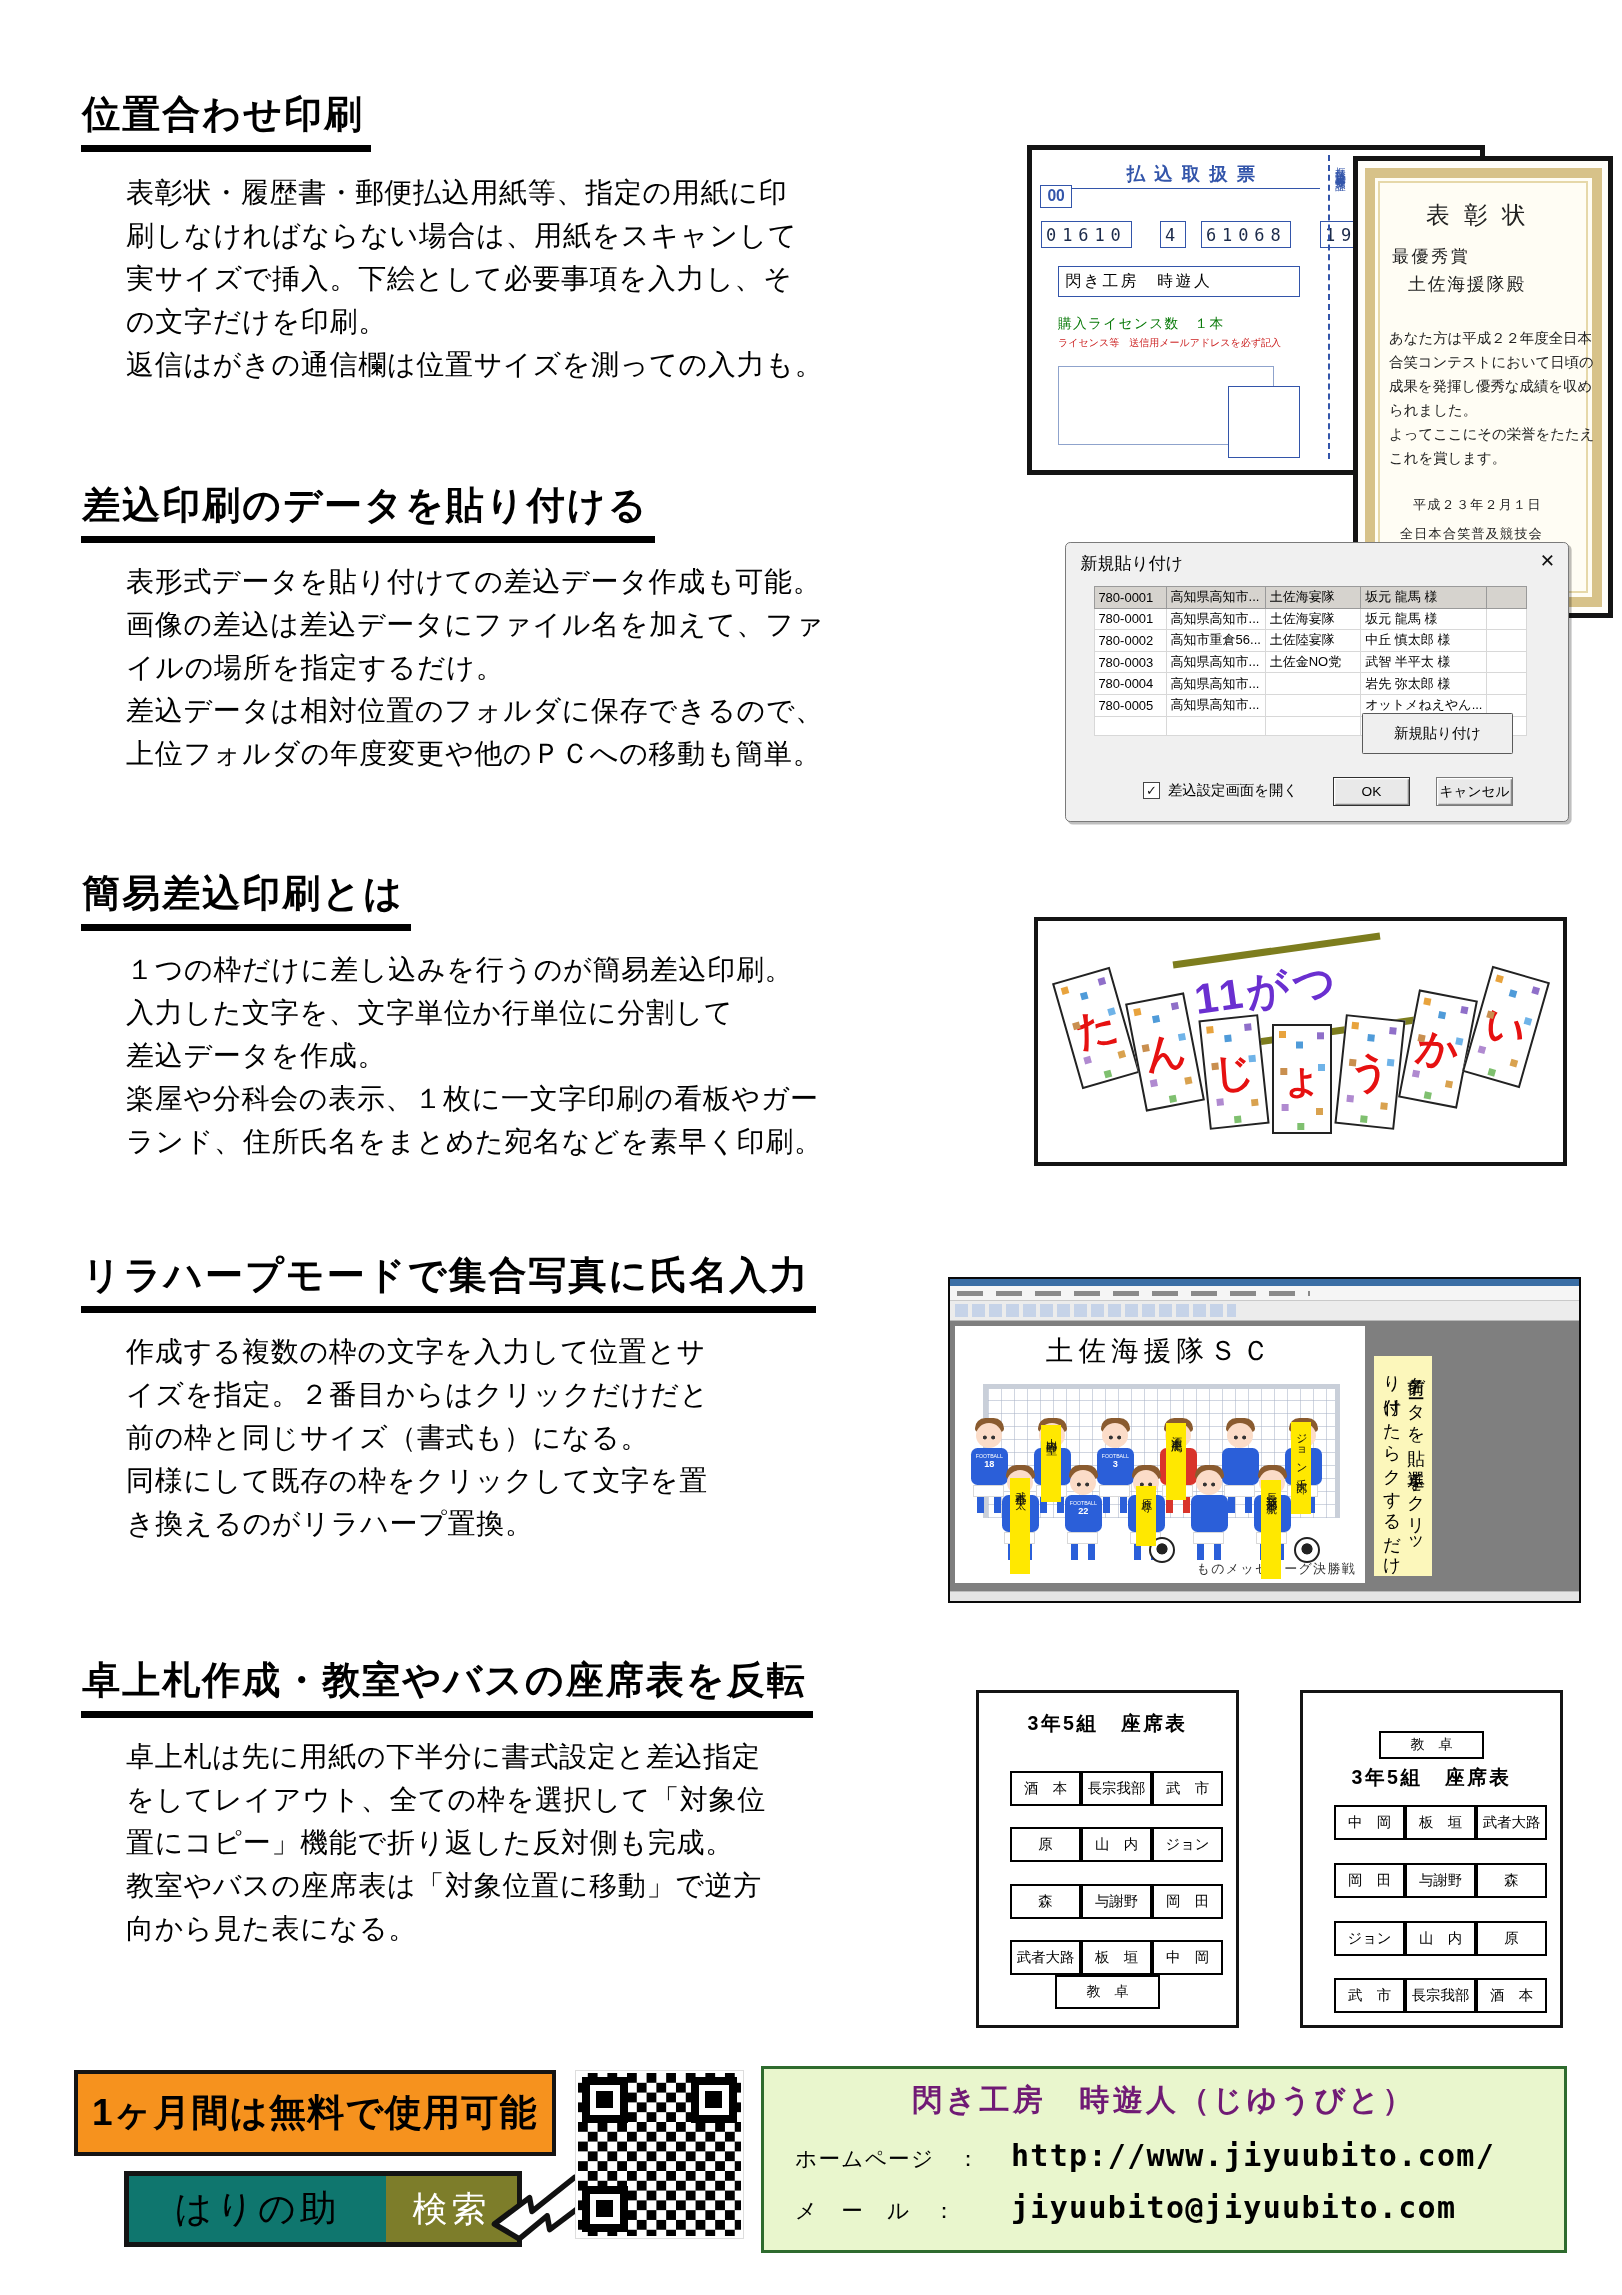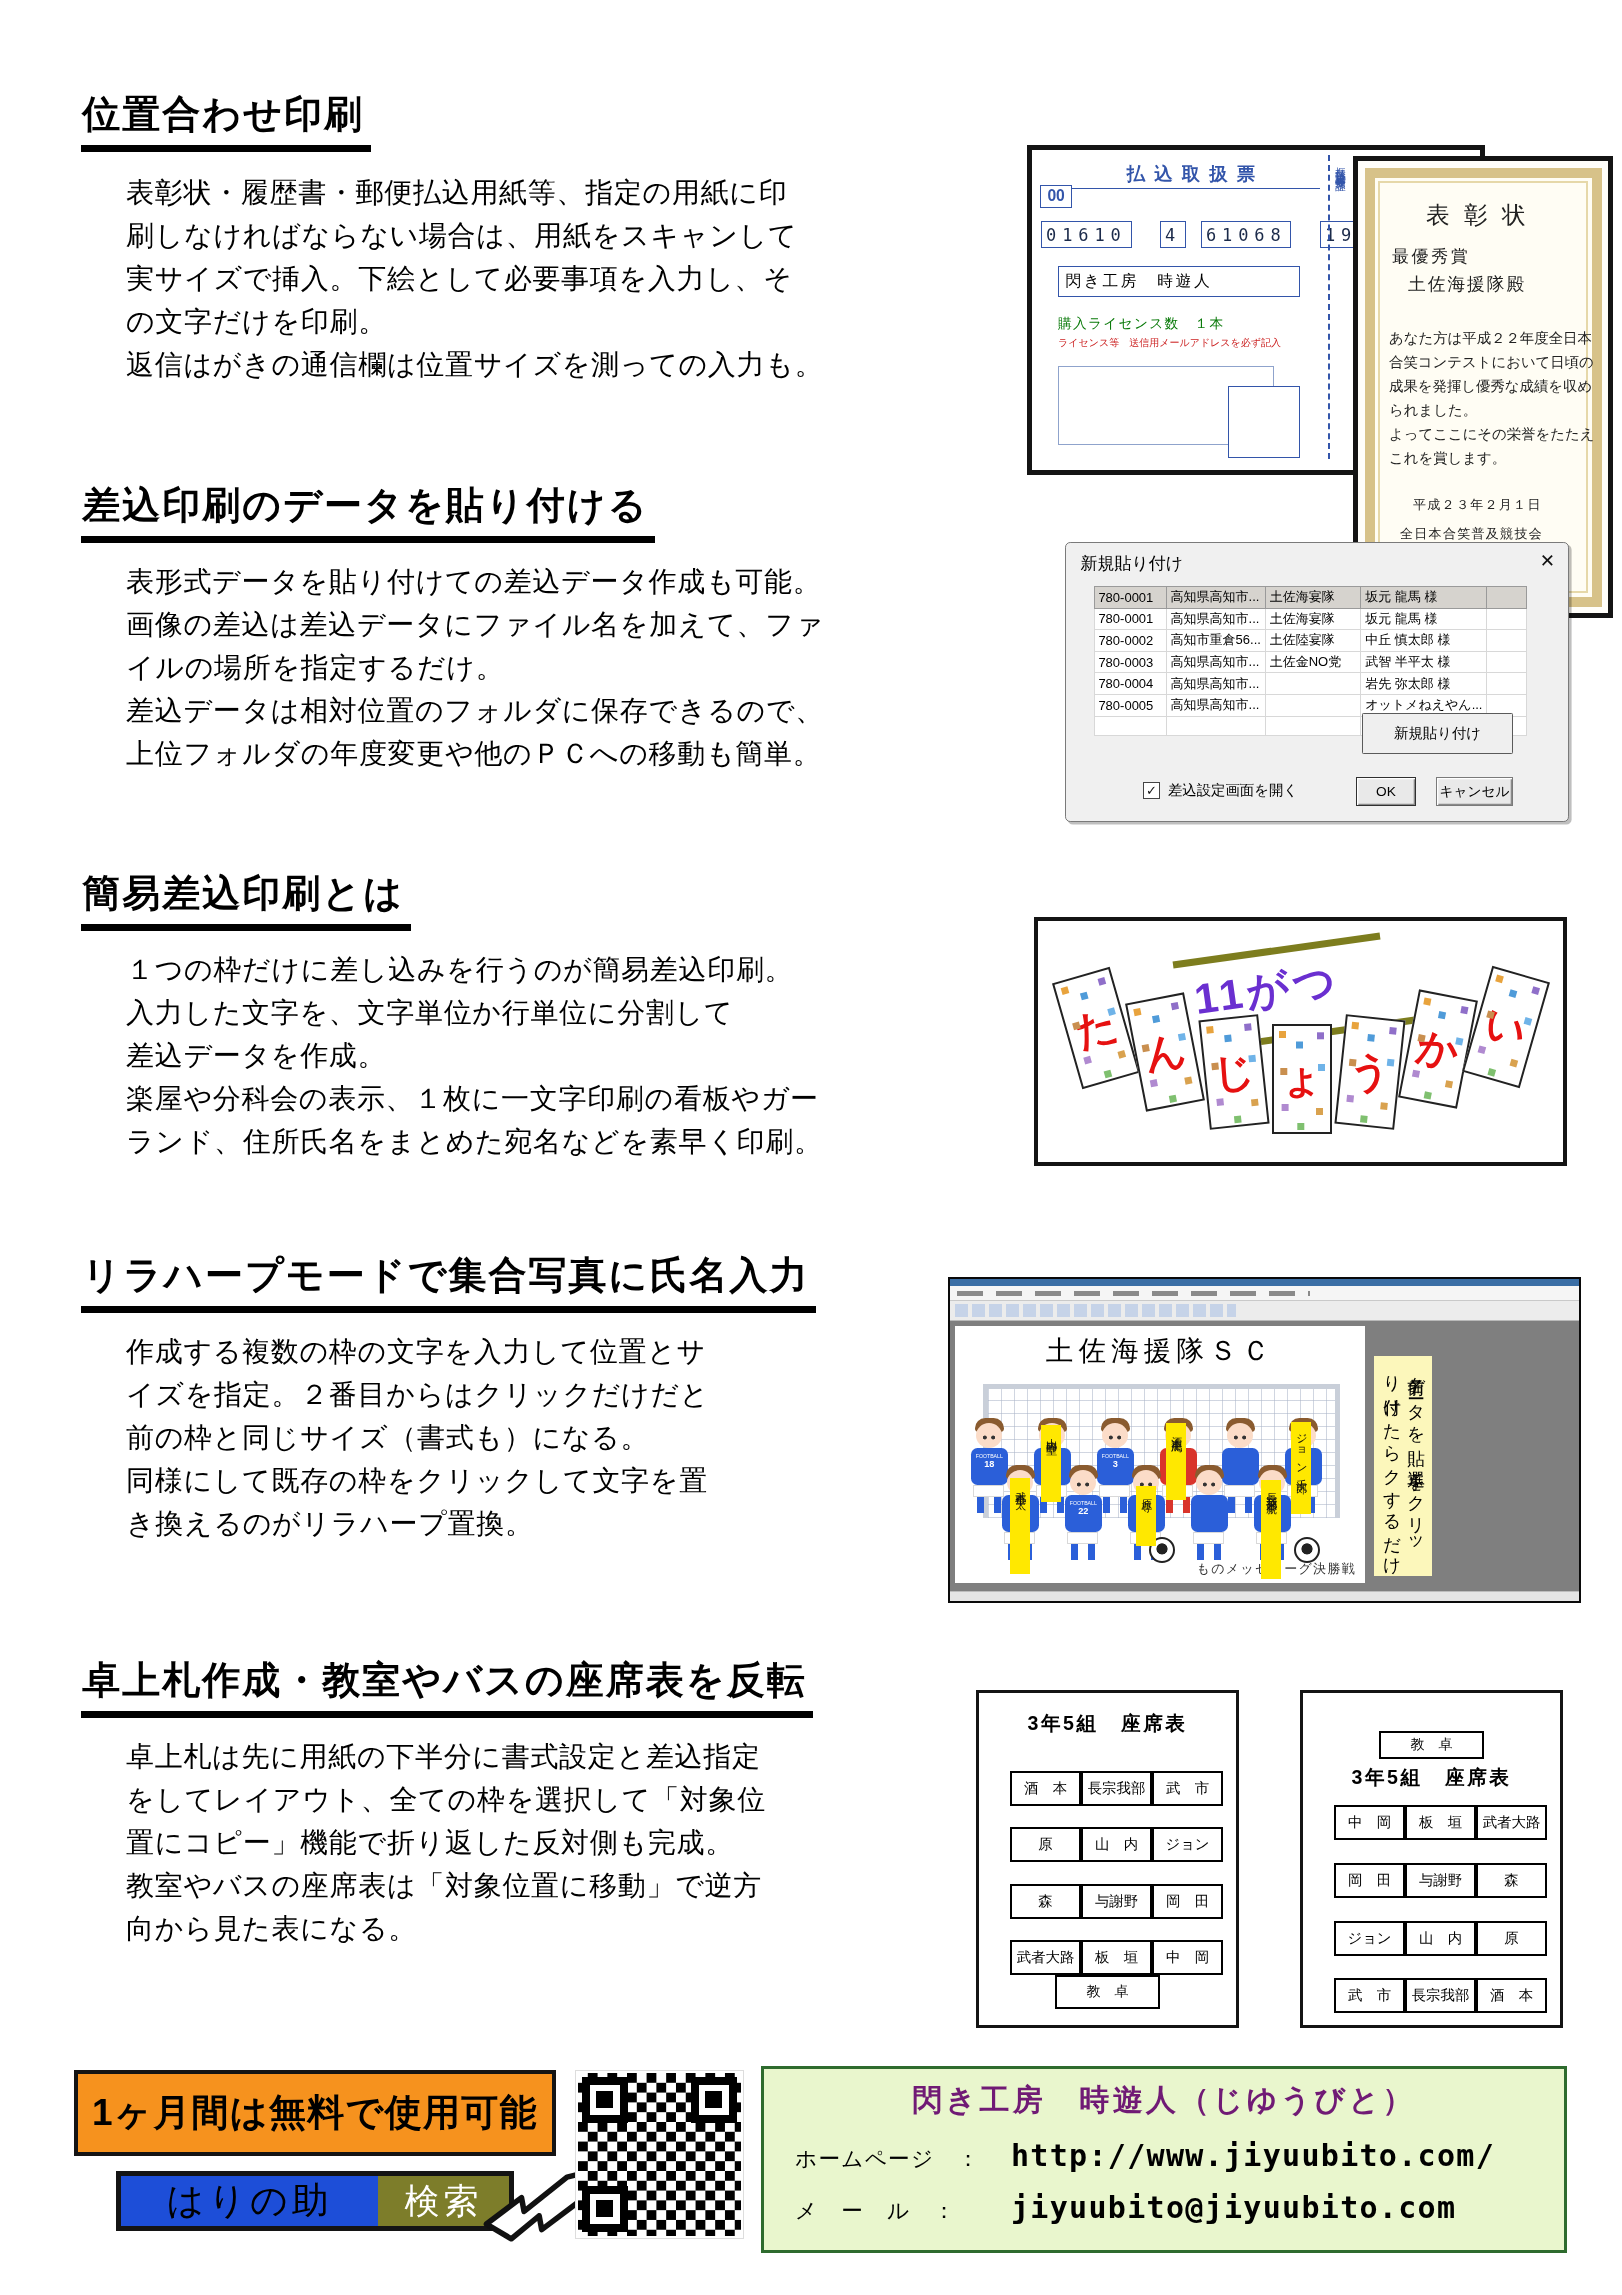--- a/index.html
+++ b/index.html
@@ -59,21 +59,21 @@
   .dlg-title{position:absolute;left:14.4px;top:9.2px;font-size:17px}
   .dlg-close{position:absolute;right:13px;top:6.5px;font-size:18.3px;color:#111}
   .dtable{position:absolute;left:27.5px;top:43px;width:433px;border:1.3px solid #9a9a9a;background:#fff;border-collapse:collapse;font-size:13px}
   .dtable th{background:#d6d3ce;border:0.7px solid #9a9a9a;border-top:none;font-weight:normal;text-align:left;padding:1.3px 3.9px;height:19.6px;white-space:nowrap;overflow:hidden}
   .dtable td{border:0.7px solid #d8d8d8;padding:1.3px 3.9px;height:19px;white-space:nowrap;overflow:hidden}
   .c0{width:73px}.c1{width:99px}.c2{width:97px}.c3{width:119px}.c4{width:42px}
   .dbtn{position:absolute;left:296px;top:170px;width:151px;height:41px;background:#efefef;
         border:1.3px solid #5a5a5a;border-radius:1.3px;font:14.4px var(--g);display:flex;align-items:center;justify-content:center}
   .dchk{position:absolute;left:77px;top:238px;display:flex;align-items:center;gap:7.9px;font-size:14.4px}
   .dchk .box{width:17px;height:17px;border:1.3px solid #444;background:#fff;display:flex;align-items:center;justify-content:center;font-size:13px;color:#111}
-  .okbtn{position:absolute;left:290px;top:234px;width:60px;height:29px;background:#e9e9e9;border:1.3px solid #303030;box-shadow:inset 1.3px 1.3px 0 #fff,inset -1.3px -1.3px 0 #8a8a8a;display:flex;align-items:center;justify-content:center;font-size:13.7px}
+  .okbtn{position:absolute;left:267px;top:234px;width:77px;height:29px;background:#e9e9e9;border:1.3px solid #303030;box-shadow:inset 1.3px 1.3px 0 #fff,inset -1.3px -1.3px 0 #8a8a8a;display:flex;align-items:center;justify-content:center;font-size:13.7px}
   .cxbtn{position:absolute;left:370px;top:234px;width:77px;height:29px;background:#e9e9e9;border:0.7px solid #7a7a7a;box-shadow:inset 1.3px 1.3px 0 #fff,inset -1.3px -1.3px 0 #8a8a8a;display:flex;align-items:center;justify-content:center;font-size:13.7px}
 
   
   .gar{position:absolute;left:1034px;top:917px;width:533px;height:249px;border:4.6px solid #141414;background:#fff;overflow:hidden}
   .gline{position:absolute;height:6.5px;width:209px;background:#7d7d1e;transform:rotate(-8deg)}
   .gl1{left:134px;top:26px}.gl2{left:169px;top:110px}
   .gmonth{position:absolute;left:156px;top:41px;font:bold 42px var(--g);color:#6a2fd0;letter-spacing:3.9px;transform:rotate(-8deg)}
   .gcard{position:absolute;width:60px;height:110px;background:#fff;border:2px solid #222;display:flex;align-items:center;justify-content:center}
   .gcard::before{content:"";position:absolute;left:5.2px;top:5.2px;width:7.2px;height:7.2px;background:#e8a33d;
      box-shadow:38px 1.3px #8f6fc9,17px 10.5px #4f9bd9,1.3px 37px #c98f4f,39px 33px #6fb3e8,2.6px 73px #b08ad0,37px 77px #d9a24f,18.3px 92px #7fc06f}
@@ -149,21 +149,21 @@
   .scell{width:71px;height:35px;border:2px solid #000;display:flex;align-items:center;justify-content:center;
          font-family:var(--m);font-size:14.4px;white-space:nowrap}
   .desk{width:105px;height:41px;border:2px solid #000;display:flex;align-items:center;justify-content:center;
         font-family:var(--m);font-size:14px;align-self:center}
   .chL .desk{margin-top:auto;margin-bottom:3.9px}
   .chR .desk{order:-1;margin-top:26px}
 
   
   .obanner{position:absolute;left:74px;top:2070px;width:482px;height:86px;background:#f6921e;border:4.6px solid #141414;
            display:flex;align-items:center;justify-content:center;font:bold 37px var(--g);letter-spacing:1.3px}
-  .search{position:absolute;left:116px;top:2171px;height:60px;display:flex;border:5.9px solid #141414;background:#1d4ed8}
+  .search{position:absolute;left:124px;top:2171px;height:76px;display:flex;border:5.9px solid #141414;background:#0f766e}
   .s-term{width:257px;display:flex;align-items:center;justify-content:center;font:37px var(--g);letter-spacing:3.9px}
   .s-btn{width:131px;background:#7d7d2a;color:#fff;display:flex;align-items:center;justify-content:center;font:35px var(--g);letter-spacing:3.9px}
   .s-arrow{position:absolute;right:-98px;top:-27.5px;width:137px;height:111px}
   .qr{position:absolute;left:576px;top:2071px;width:167px;height:167px;background:
       repeating-conic-gradient(#000 0% 25%,#fff 0% 50%);background-size:19.6px 19.6px;border:2.6px solid #fff;outline:1.3px solid #ddd}
   .finder{position:absolute;width:46px;height:46px;background:#fff;border:8.5px solid #000}
   .finder::before{content:"";position:absolute;left:5.9px;top:5.9px;width:17px;height:17px;background:#000}
   .fTL{left:3.9px;top:3.9px}.fTR{right:3.9px;top:3.9px}.fBL{left:3.9px;bottom:3.9px}
   .gbox{position:absolute;left:761px;top:2066px;width:806px;height:187px;background:#e9f6cd;border:3.9px solid #2e6b2e;padding-top:10.5px}
   .g-title{text-align:center;font:bold 30px var(--g);letter-spacing:3.3px;color:#701a75}

